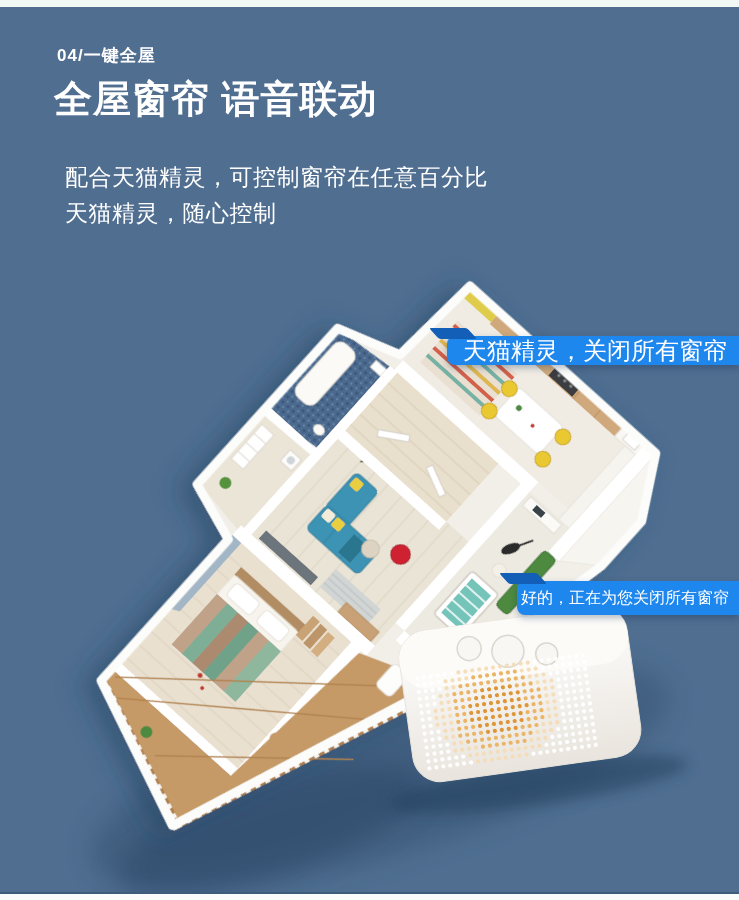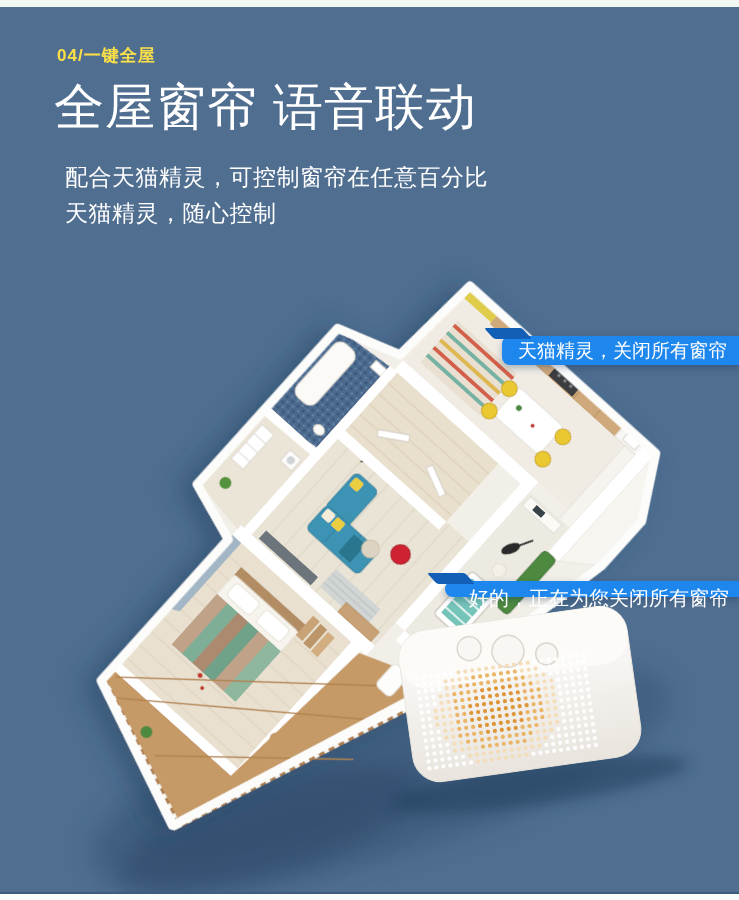--- a/index.html
+++ b/index.html
@@ -4,32 +4,32 @@
 <style>
   html,body{margin:0;padding:0;background:#222;}
   .page{position:relative;width:739px;height:900px;overflow:hidden;
         background:var(--bg,#4f6e90);font-family:"Liberation Sans",sans-serif;}
   .strip-top{position:absolute;top:0;left:0;right:0;height:7px;
              background:var(--strip-top,#f2f8f4);z-index:6;}
   .strip-bottom{position:absolute;bottom:0;left:0;right:0;height:6px;
                 background:var(--strip-bottom,#fbfdfd);border-top:2px solid #3e5c7c;z-index:6;}
   .scene{position:absolute;left:0;top:0;width:739px;height:900px;}
   .idx{position:absolute;left:57px;top:44px;font-size:17px;font-weight:bold;
-       color:#fde047;letter-spacing:1px;z-index:4;}
-  .title{position:absolute;left:54px;top:74px;font-size:50px;font-weight:normal;
+       color:#ffffff;letter-spacing:1px;z-index:4;}
+  .title{position:absolute;left:54px;top:74px;font-size:38px;font-weight:bold;
          color:#ffffff;letter-spacing:1px;margin:0;z-index:4;}
   .sub{position:absolute;left:57px;top:151px;font-size:23px;line-height:36px;
        color:#ffffff;margin:8px;z-index:4;letter-spacing:0.5px;}
   .bubble{position:absolute;right:0;z-index:5;color:#fff;
           background:var(--bubble,#1e87ee);border-radius:8px 0 0 8px;
           white-space:nowrap;box-shadow:0 3px 7px rgba(10,40,80,.3);}
   .bubble::before{content:"";position:absolute;left:-13px;top:-8px;width:38px;height:11px;
           background:var(--tail,#135fb8);transform:skewX(42deg);z-index:-1;border-radius:2px;}
-  .bubble-user{top:336px;height:29px;line-height:29px;font-size:19px;padding:0 12px 0 16px;}
-  .bubble-reply{top:581px;height:16px;line-height:34px;font-size:20px;padding:0 10px 0 24px;}
+  .bubble-user{top:336px;height:29px;line-height:29px;font-size:24px;padding:0 12px 0 16px;}
+  .bubble-reply{top:581px;height:34px;line-height:34px;font-size:16px;padding:0 10px 0 4px;}
 </style>
 </head>
 <body>
 
 <div class="page">
   <div class="strip-top"></div>
 
   <svg class="scene" viewBox="0 0 739 900">
     <defs>
       <linearGradient id="spkG" x1="0" y1="0" x2="0" y2="1">

